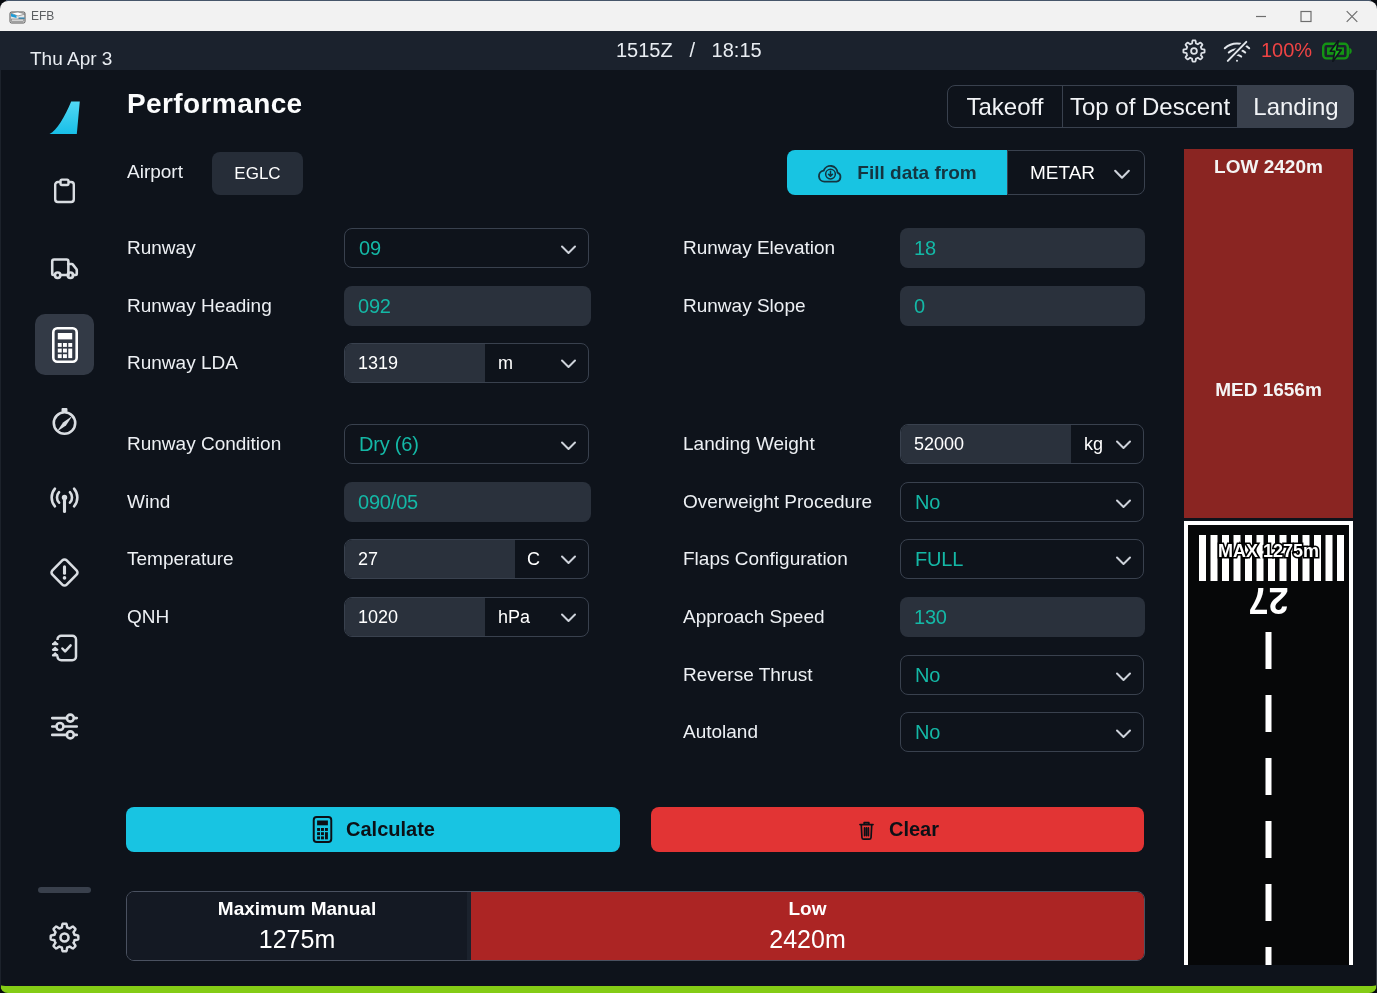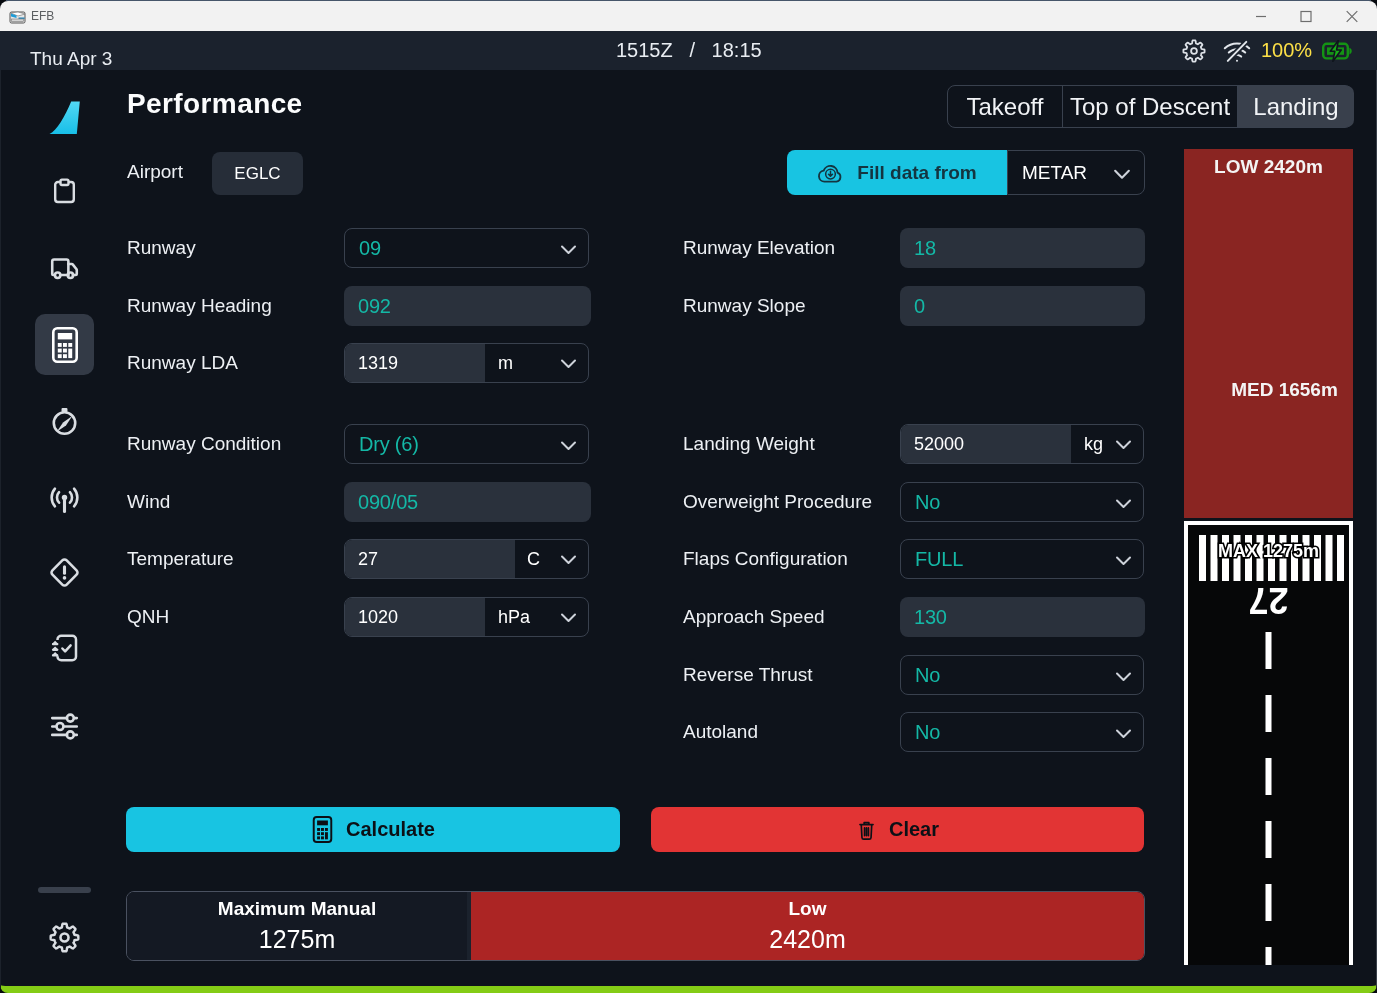--- a/index.html
+++ b/index.html
@@ -4,21 +4,21 @@
 <style>
 html,body{margin:0;padding:0;}
 body{width:1377px;height:993px;background:#070a0f;font-family:"Liberation Sans",sans-serif;position:relative;overflow:hidden;}
 
 #titlebar{position:absolute;left:0;top:1px;width:1377px;height:30px;background:#f2f2f2;border-radius:8px 8px 0 0;}#topedge{position:absolute;left:6px;top:0;width:1365px;height:1px;background:#46566a;}
 #titlebar .appname{position:absolute;left:31px;top:0;height:31px;line-height:31px;font-size:12px;color:#5c5f62;}
 
 #statusbar{position:absolute;left:0;top:31px;width:1377px;height:39px;background:#1b222d;}
 #statusbar .date{position:absolute;left:30px;top:8px;height:35px;line-height:39px;font-size:19px;color:#e9edf2;}
 #statusbar .time{position:absolute;left:616px;top:0;height:39px;line-height:39px;font-size:20px;color:#e9edf2;}
-#statusbar .pct{position:absolute;left:1261px;top:0;height:39px;line-height:39px;font-size:20px;color:#fde047;}
+#statusbar .pct{position:absolute;left:1261px;top:0;height:39px;line-height:39px;font-size:20px;color:#ef4444;}
 
 #app{position:absolute;left:0;top:70px;width:1377px;height:923px;background:#0e131b;box-sizing:border-box;border-right:1px solid #39404a;border-bottom:7px solid #84cc16;border-left:1px solid #1c222b;border-radius:0 0 8px 8px;}
 .icon{position:absolute;}
 .sic{fill:none;stroke:#d9dde2;stroke-width:2;stroke-linecap:round;stroke-linejoin:round;}
 #calcbg{position:absolute;left:34px;top:244px;width:59px;height:61px;background:#333a46;border-radius:10px;}
 #sidediv{position:absolute;left:37px;top:817px;width:53px;height:6px;background:#39404c;border-radius:3px;}
 
 h1{position:absolute;left:126px;top:18px;margin:0;font-size:28px;font-weight:700;color:#fbfcfd;letter-spacing:.4px;}
 #tabs{position:absolute;left:946px;top:15px;width:406px;height:43px;border:1px solid #39414e;border-radius:8px;box-sizing:border-box;display:flex;}
 #tabs .tab{flex:none;display:flex;align-items:center;justify-content:center;font-size:24px;color:#f1f3f6;border-right:1px solid #39414e;}
@@ -38,24 +38,24 @@
 
 #results{position:absolute;left:125px;top:821px;width:1019px;height:70px;border:1px solid #4a5160;border-radius:8px;box-sizing:border-box;display:flex;overflow:hidden;}
 #results .cell{flex:none;display:flex;flex-direction:column;align-items:center;justify-content:center;color:#fff;background:#141923;}
 #results .cell .t{font-size:19px;font-weight:700;}
 #results .cell .v{font-size:25px;margin-top:5px;}
 #results .red{background:#ac2524 !important;}
 #results .sep{width:2px;background:#1b222d;}
 
 #zone{position:absolute;left:1183px;top:79px;width:169px;height:369px;background:#8a2522;}
 #zone .z1{position:absolute;left:0;top:7px;width:100%;text-align:center;font-size:19px;font-weight:700;color:#f4f4f4;}
-#zone .z2{position:absolute;left:0;top:230px;width:100%;text-align:center;font-size:19px;font-weight:700;color:#f4f4f4;margin-left:16px;}
+#zone .z2{position:absolute;left:0;top:230px;width:100%;text-align:center;font-size:19px;font-weight:700;color:#f4f4f4;}
 #rwy{position:absolute;left:1183px;top:451px;width:169px;height:444px;background:#060708;border:4px solid #fff;border-bottom:none;box-sizing:border-box;}
 #fill-btn{position:absolute;left:786px;top:80px;width:220px;height:45px;background:#18c4e2;border-radius:8px 0 0 8px;display:flex;align-items:center;justify-content:center;gap:13px;color:#143540;font-size:19px;font-weight:600;}
-#metar{position:absolute;left:1006px;top:80px;width:138px;height:45px;border:1px solid #39414e;box-sizing:border-box;border-radius:0 8px 8px 0;display:flex;align-items:center;padding-left:14px;font-size:19px;color:#fff;}
+#metar{position:absolute;left:1006px;top:80px;width:138px;height:45px;border:1px solid #39414e;box-sizing:border-box;border-radius:0 8px 8px 0;display:flex;align-items:center;padding-left:22px;font-size:19px;color:#fff;}
 #metar .chev{position:absolute;right:12px;top:13px;}
 </style>
 </head>
 <body>
 <div id="app">
 
 <svg class="icon" style="left:48px;top:31px" width="32" height="34" viewBox="0 0 32 34">
 <defs>
         <linearGradient id="tailg" x1="0" y1="0" x2="0" y2="1">
           <stop offset="0" stop-color="#52d8f5"></stop>

